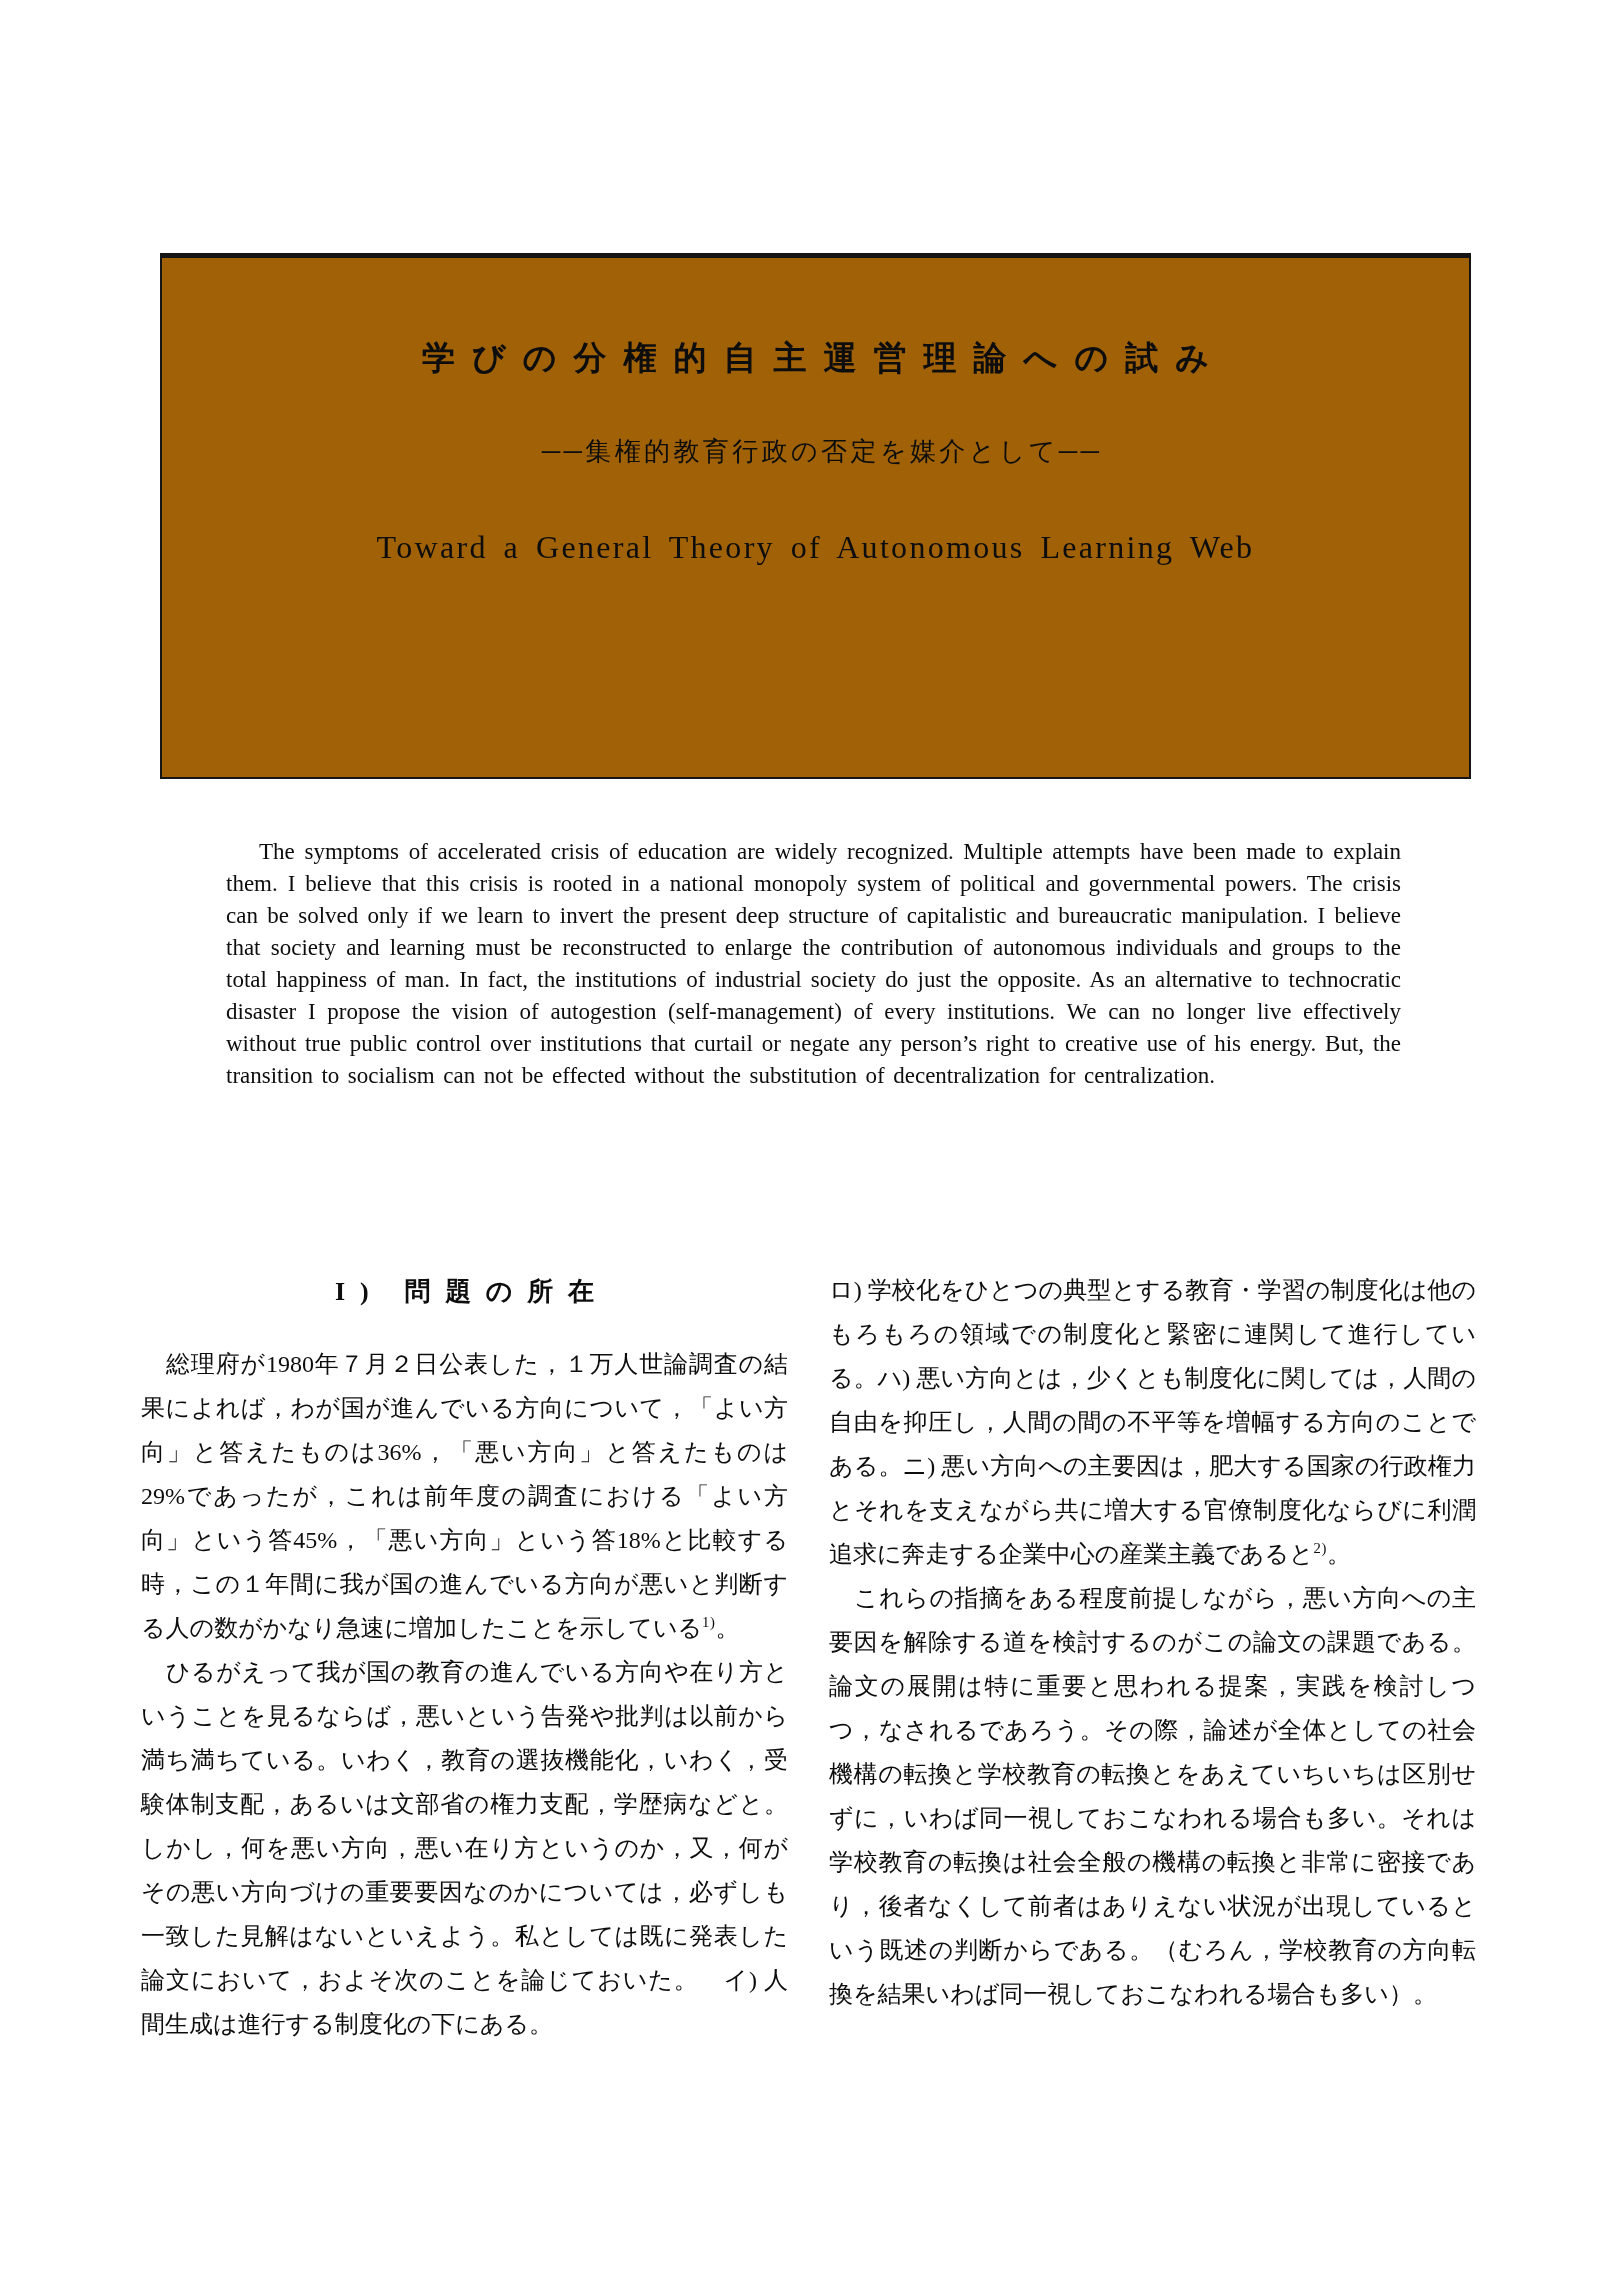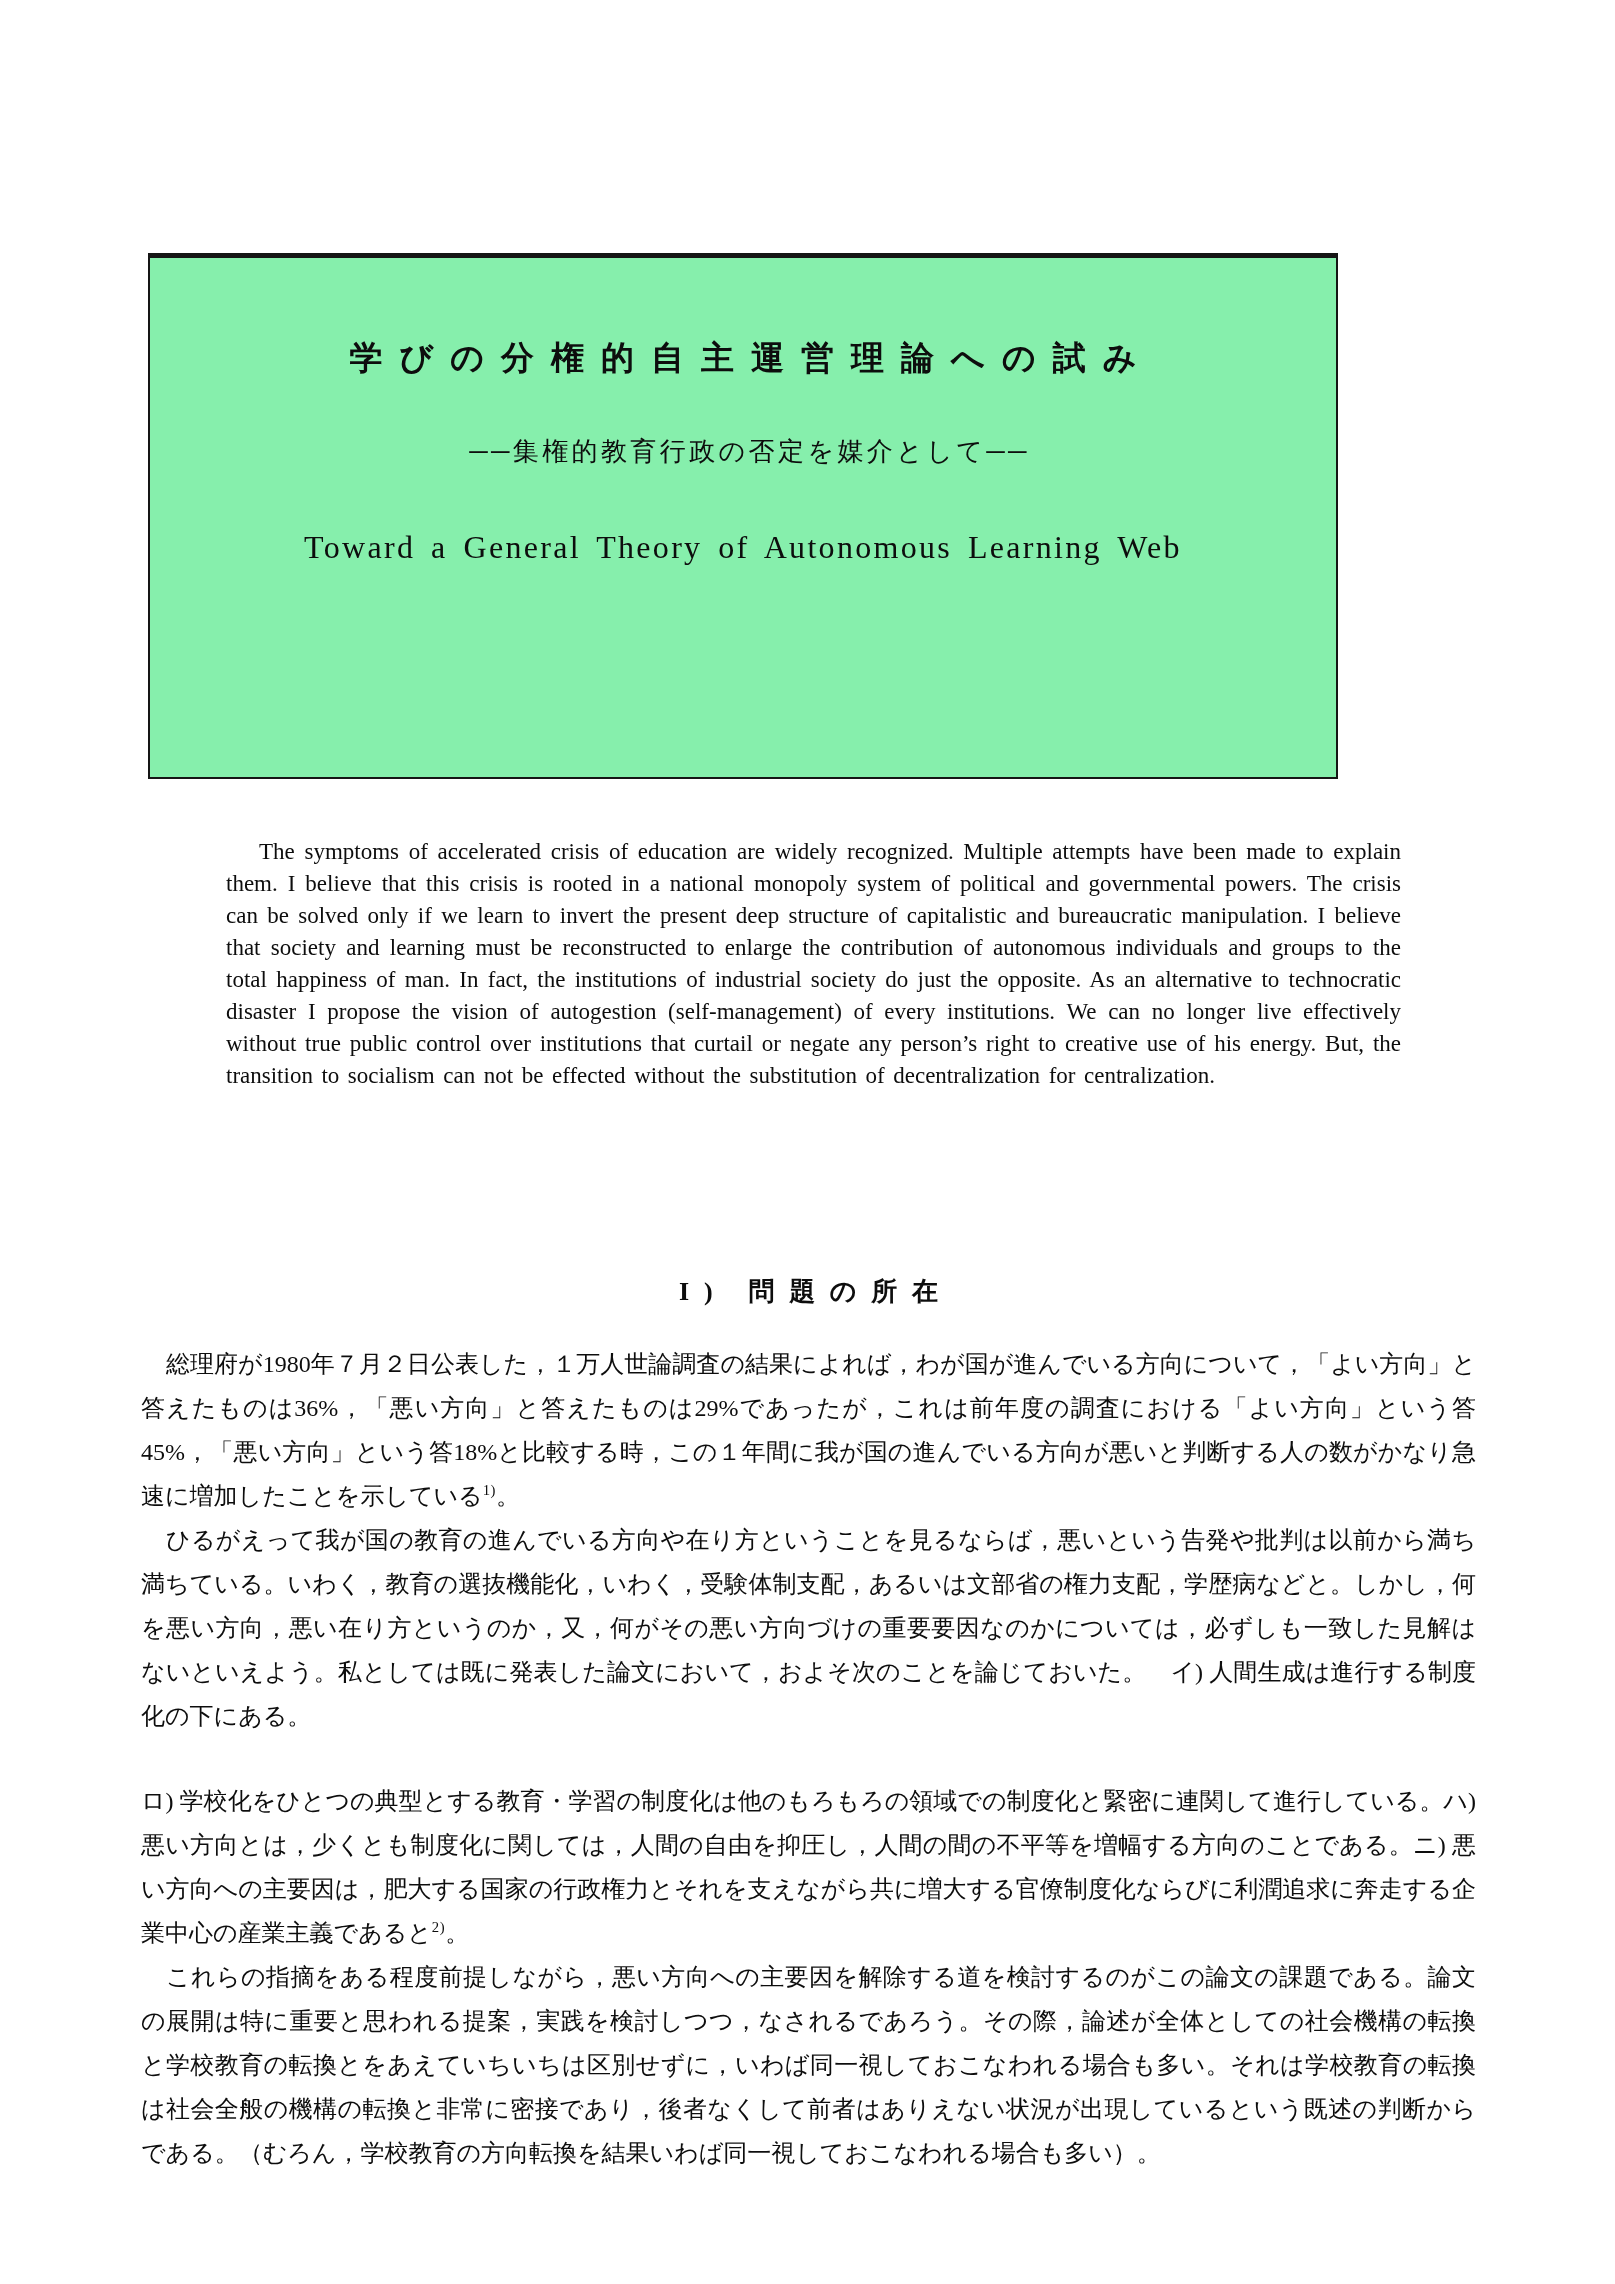--- a/index.html
+++ b/index.html
@@ -10,27 +10,27 @@
     position: relative;
     background: #ffffff;
     color: #0d0d0d;
     font-family: "Liberation Serif", "DejaVu Serif", serif;
     -webkit-font-smoothing: antialiased;
   }
 
   
   .header-box {
     position: absolute;
-    left: 148px;
+    left: 160px;
     top: 253px;
-    width: 1190px;
+    width: 1311px;
     height: 526px;
     border: 2.3px solid #151515;
     border-top-width: 5.1px;
-    background: #86efac;
+    background: #a16207;
   }
   .title-jp {
     margin: 78px 0 0 0;
     text-align: center;
     font-size: 33px;
     font-weight: 600;
     letter-spacing: 17px;
     padding-left: 17px;
     white-space: nowrap;
   }
@@ -87,21 +87,20 @@
 
   
   .columns {
     position: absolute;
     left: 141px;
     top: 1268px;
     width: 1335px;
     display: flex;
     gap: 41px;
     align-items: flex-start;
-    flex-direction: column;
   }
   .col {
     flex: 1 1 0;
     font-size: 24px;
     line-height: 44px;
     text-align: justify;
   }
   .col h2 {
     margin: 2.3px 0 28px 0;
     text-align: center;

